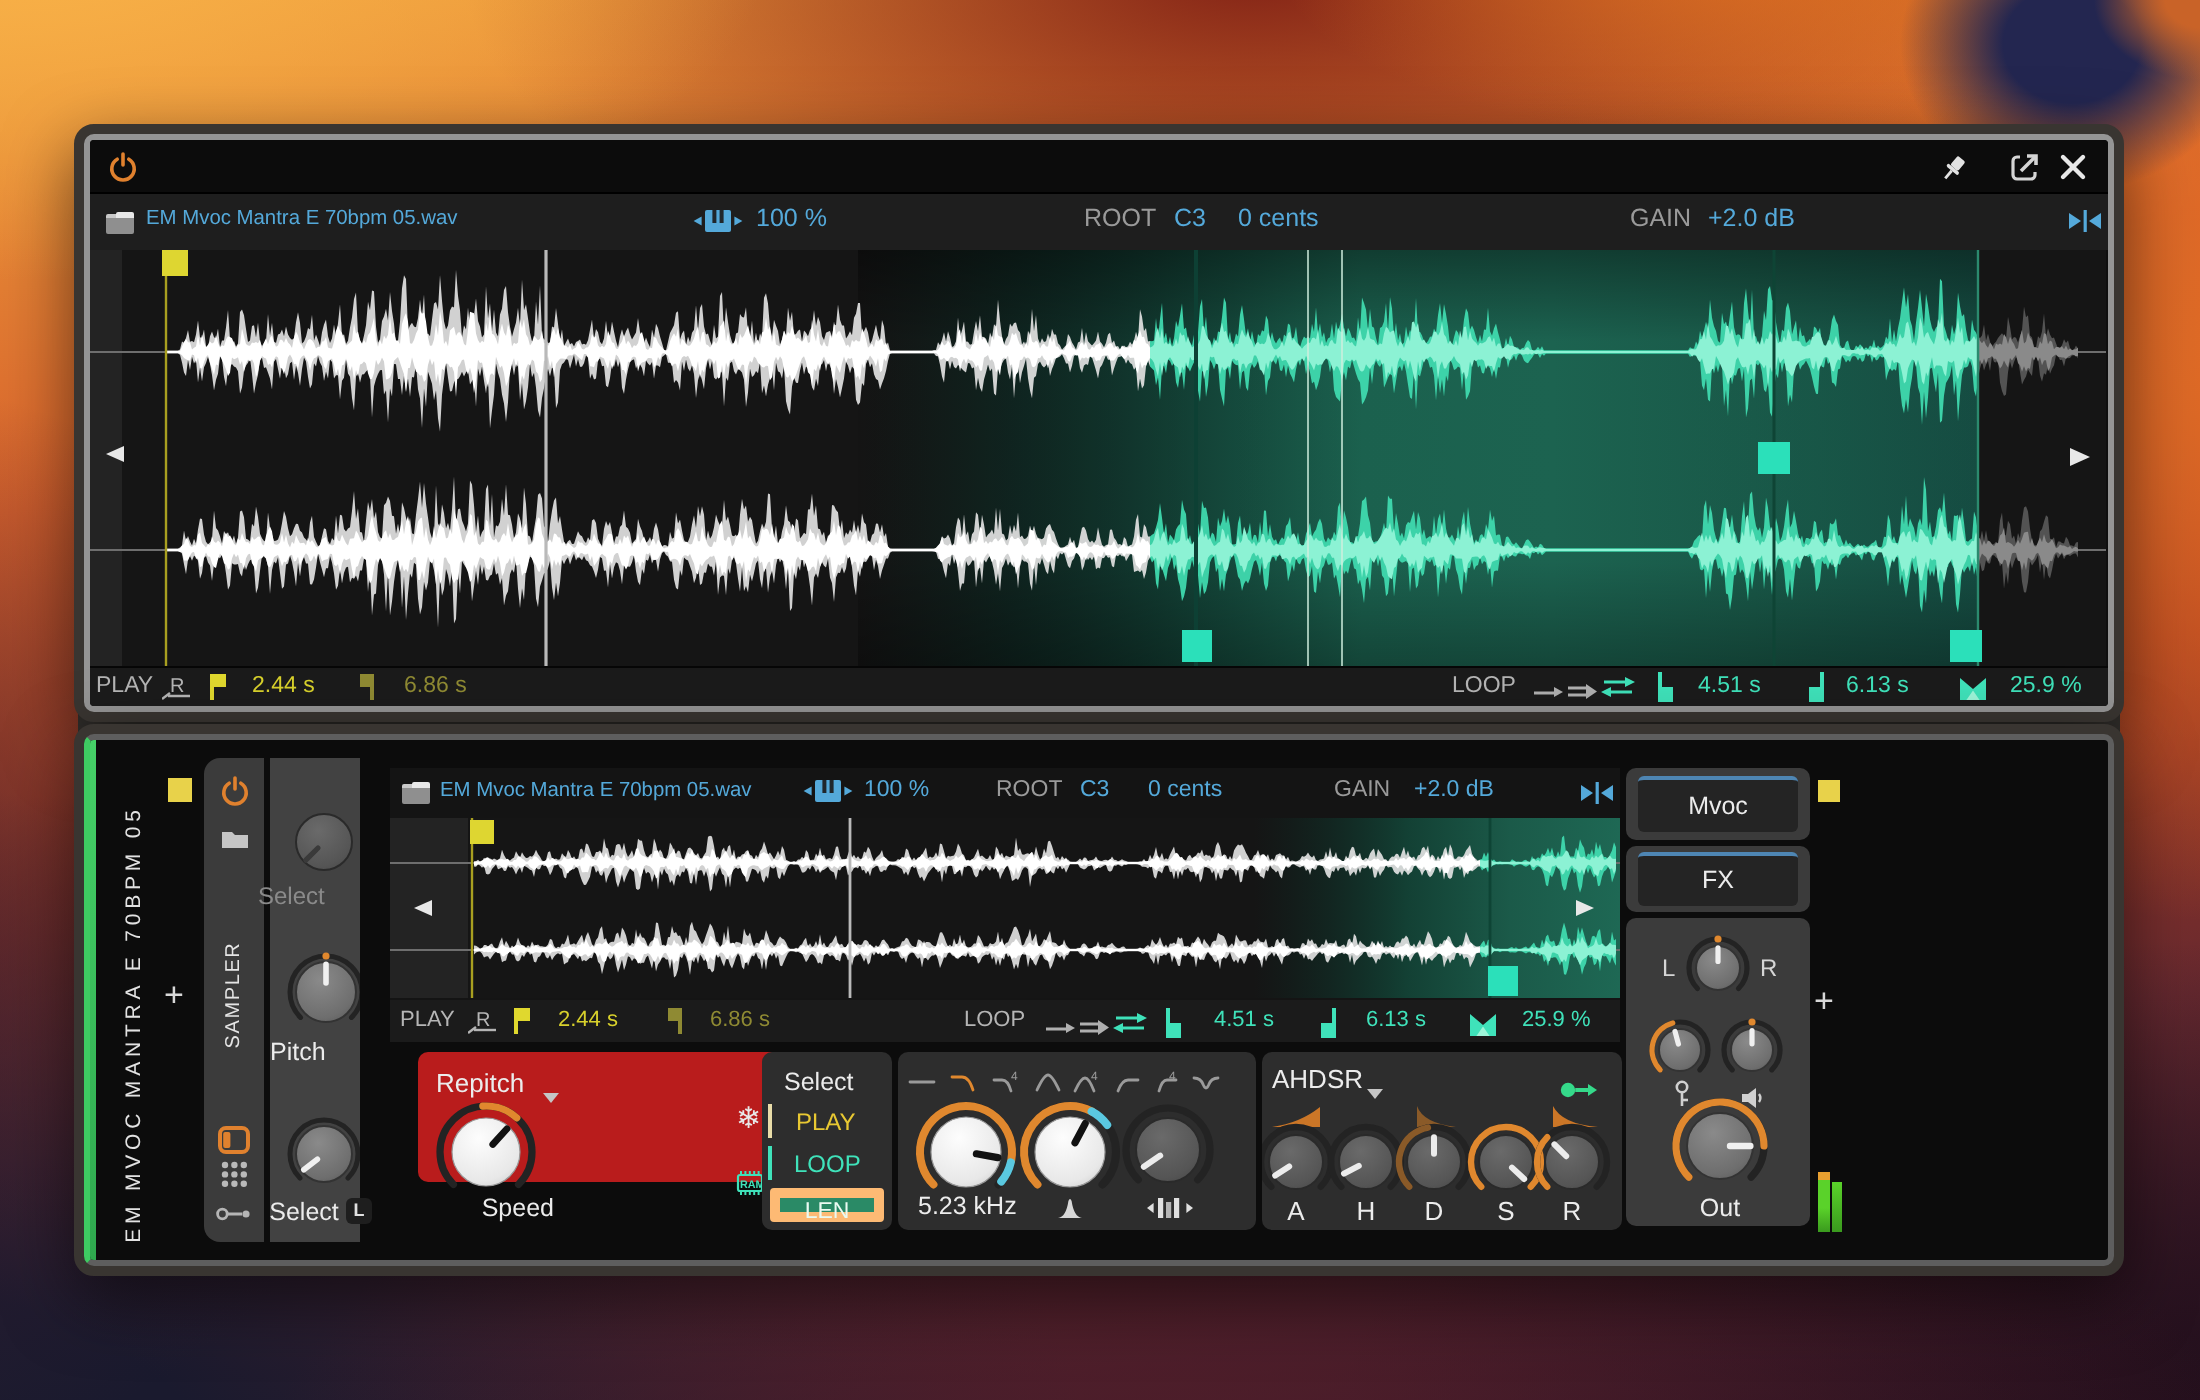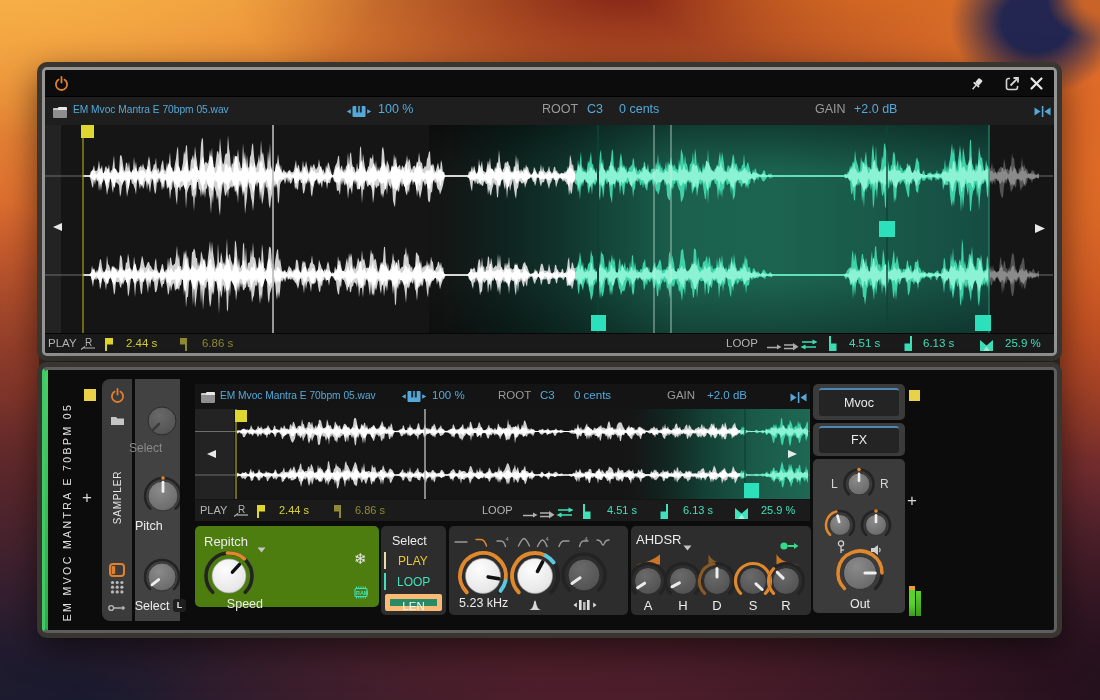--- a/index.html
+++ b/index.html
@@ -371,21 +371,21 @@
               <rect x="7" y="0" width="2" height="15" fill="#3fe2ba"></rect>
               <rect x="1.5" y="7.5" width="5.5" height="7.5" fill="#3fe2ba"></rect>
             </svg></div>
           <div class="t" style="left:488px;top:120px;font-size:11px;color:#3fe2ba">6.13 s</div>
           <div style="position:absolute;left:540px;top:121px"><svg width="13" height="11" viewBox="0 0 13 11" style="">
               <polygon points="0,0 6.5,5.5 13,0 13,11 0,11" fill="#3fe2ba"></polygon>
               <polygon points="3.2,11 6.5,6.2 9.8,11" fill="#9ef5d9"></polygon>
             </svg></div>
           <div class="t" style="left:566px;top:120px;font-size:11px;color:#3fe2ba">25.9 %</div>
         </div>
-        <div style="position:absolute;left:93px;top:147px;width:184px;height:81px;background:#4d7c0f;border-radius:5px">
+        <div style="position:absolute;left:107px;top:147px;width:184px;height:65px;background:#b91c1c;border-radius:5px">
           <div class="t" style="left:9px;top:8px;font-size:13px;color:#ececec">Repitch</div>
           <div style="position:absolute;left:62px;top:13px"><svg width="9" height="6" viewBox="0 0 9 6" style="">
               <polygon points="0.5,0.5 8.5,0.5 4.5,5.5" fill="#c5c5c5"></polygon>
             </svg></div>
           <div style="position:absolute;left:4px;top:20px;width:60px;height:60px"><svg width="60" height="60" viewBox="0 0 60 60">
               <path d="M 13.74 46.26 A 23 23 0 1 1 46.26 46.26" stroke="#232323" stroke-width="3.6" fill="none" stroke-linecap="round"></path>
               <path d="M 28.40 7.06 A 23 23 0 0 1 45.39 12.91" stroke="#e0882e" stroke-width="3.6" fill="none" stroke-linecap="round"></path>
               <circle cx="30" cy="30" r="17" fill="url(#kw)" stroke="#999" stroke-width="0.6"></circle>
               <line x1="33.4" y1="26.2" x2="40.5" y2="18.4" stroke="#111" stroke-width="3.4" stroke-linecap="round"></line>
             </svg></div>

